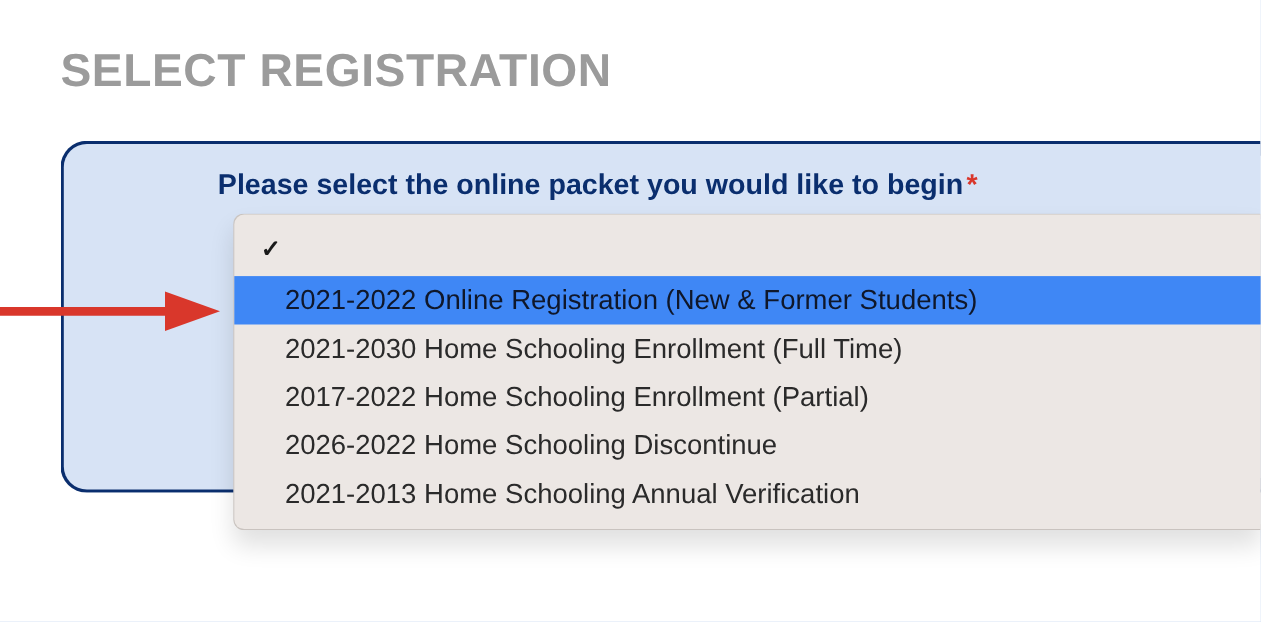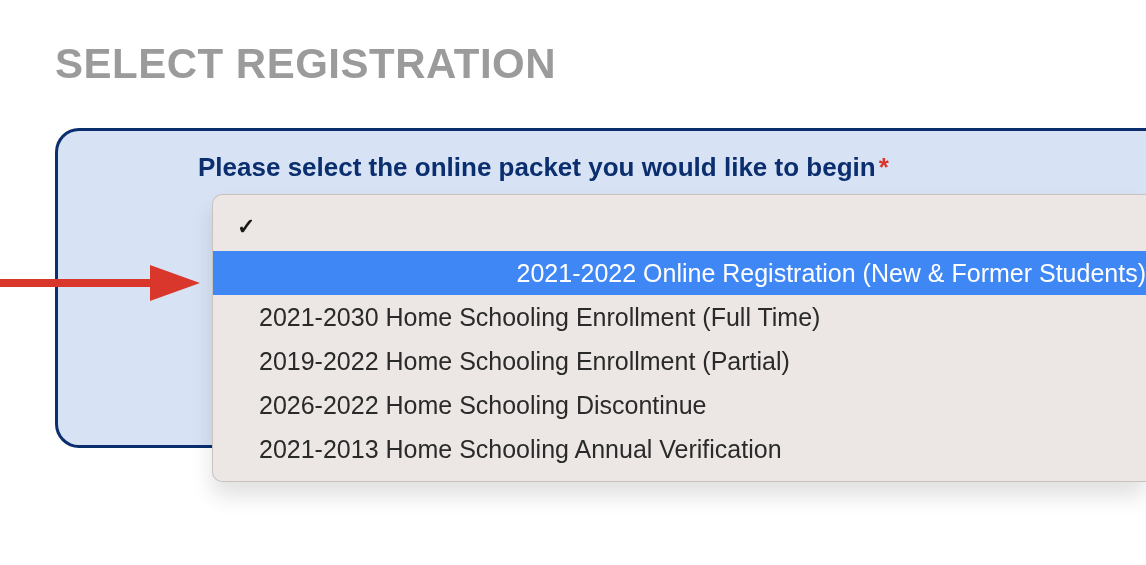--- a/index.html
+++ b/index.html
@@ -70,22 +70,21 @@
       color: #2a2a2a;
       padding: 0 0 0 46px;
       cursor: pointer;
     }
     .dropdown-option.blank {
       height: 48px;
       padding-left: 14px;
     }
     .dropdown-option.highlighted {
       background: #3f87f5;
-      color: #ffffff;
-      justify-content: flex-end;
+      color: #0f172a;
     }
     .check {
       font-size: 22px;
       font-weight: 900;
       margin-left: 10px;
       color: #1a1a1a;
     }
     .arrow {
       position: absolute;
       top: 263px;
@@ -113,21 +112,21 @@
     <span class="check">✓</span>
     <span></span>
   </div>
   <div class="dropdown-option highlighted">
     <span>2021-2022 Online Registration (New &amp; Former Students)</span>
   </div>
   <div class="dropdown-option">
     <span>2021-2030 Home Schooling Enrollment (Full Time)</span>
   </div>
   <div class="dropdown-option">
-    <span>2019-2022 Home Schooling Enrollment (Partial)</span>
+    <span>2017-2022 Home Schooling Enrollment (Partial)</span>
   </div>
   <div class="dropdown-option">
     <span>2026-2022 Home Schooling Discontinue</span>
   </div>
   <div class="dropdown-option">
     <span>2021-2013 Home Schooling Annual Verification</span>
   </div>
 </div>
 
 <svg class="arrow" viewBox="0 0 200 40">

